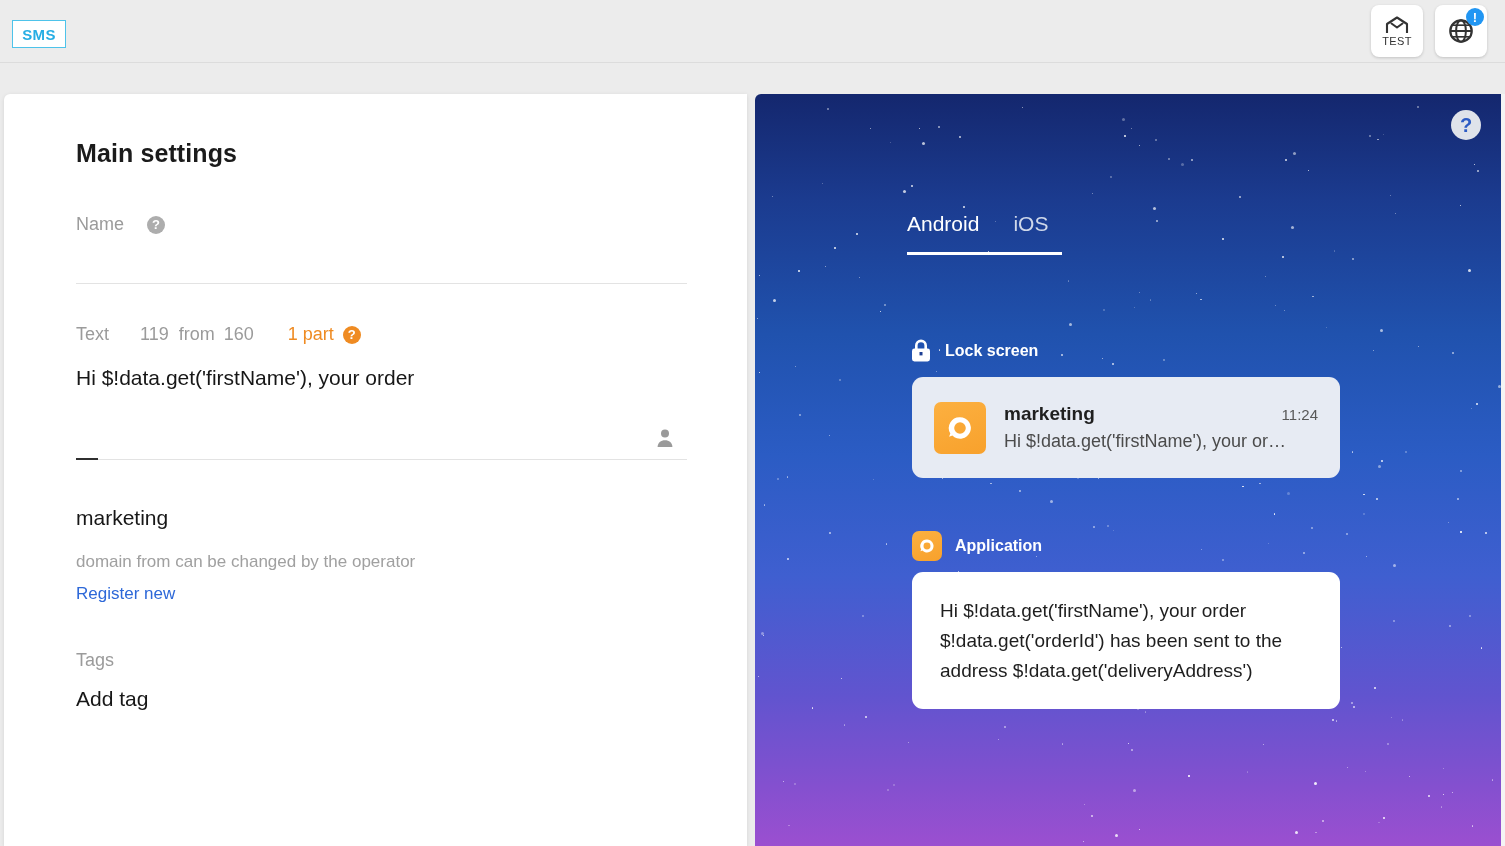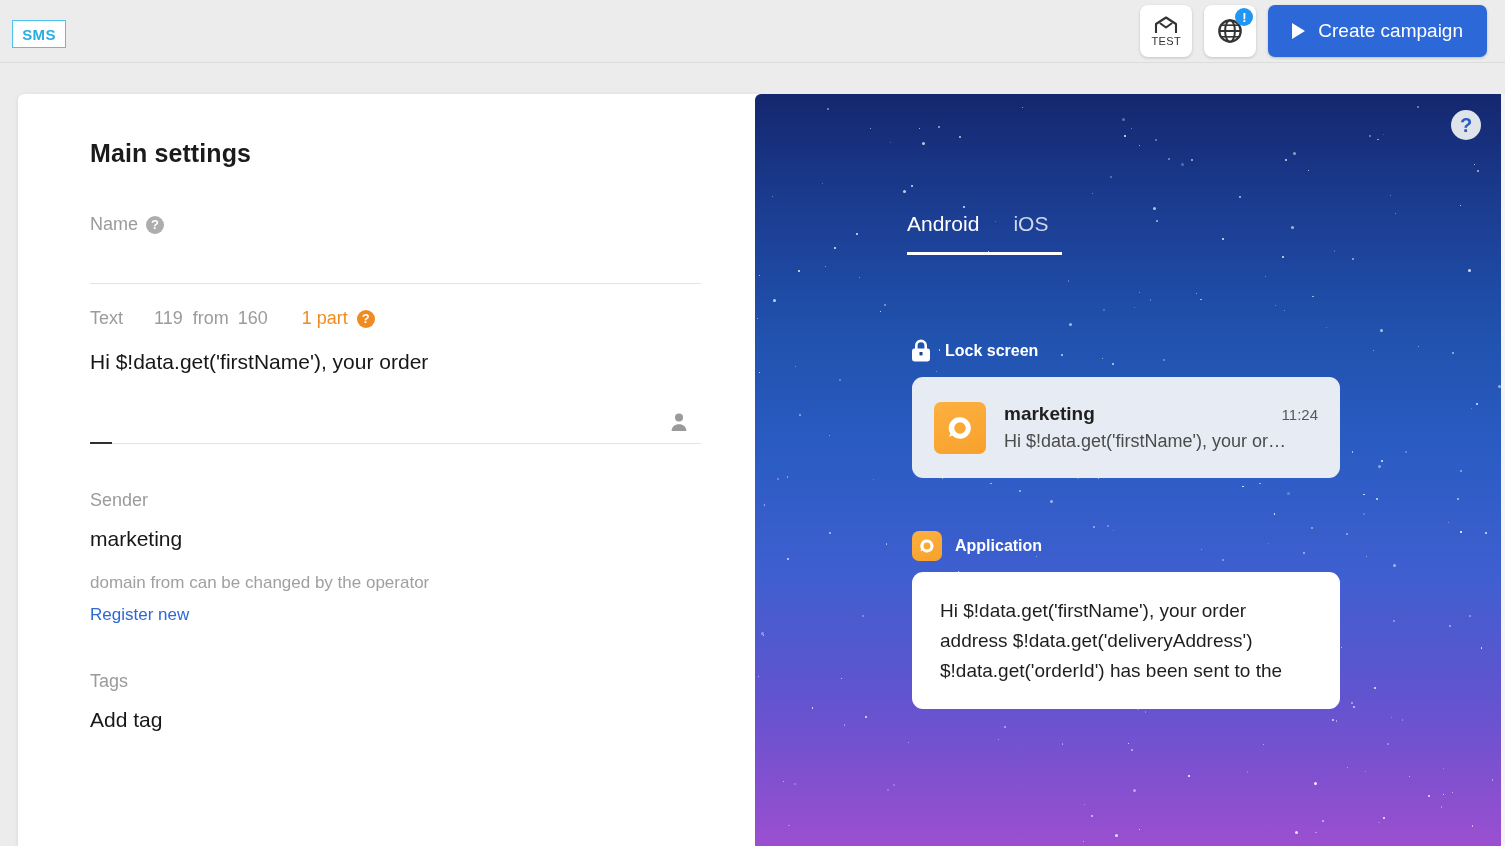--- a/index.html
+++ b/index.html
@@ -68,35 +68,35 @@
   }
   .play-tri {
     width: 0; height: 0;
     border-left: 13px solid #fff;
     border-top: 8px solid transparent;
     border-bottom: 8px solid transparent;
   }
 
   
   .form-card {
-    position: absolute; left: 18px; top: 94px;
+    position: absolute; left: 4px; top: 94px;
     width: 743px; height: 752px;
     background: #fff;
     border-radius: 6px 0 0 0;
     box-shadow: 0 1px 4px rgba(0,0,0,.10);
     padding: 45px 60px 0 72px;
   }
   .page-title {
     font-size: 25px; font-weight: bold; color: #1b1b1b;
     letter-spacing: .1px;
   }
   .field { position: relative; }
   .flabel {
     color: #9b9b9b; font-size: 18px;
-    display: flex; align-items: center; gap: 8px;
+    display: flex; align-items: center; gap: 23px;
   }
   .qmark {
     width: 18px; height: 18px; border-radius: 50%;
     background: #adadad; color: #fff;
     font-size: 13px; font-weight: bold;
     display: inline-flex; align-items: center; justify-content: center;
     line-height: 1; cursor: pointer;
   }
   .qmark.orange { background: #ef8b22; }
   .fvalue {
@@ -226,40 +226,36 @@
         <circle cx="12" cy="12" r="9.2" fill="none" stroke="#333" stroke-width="1.9"></circle>
         <ellipse cx="12" cy="12" rx="4.2" ry="9.2" fill="none" stroke="#333" stroke-width="1.7"></ellipse>
         <line x1="2.8" y1="12" x2="21.2" y2="12" stroke="#333" stroke-width="1.7"></line>
         <line x1="4.2" y1="7" x2="19.8" y2="7" stroke="#333" stroke-width="1.4"></line>
         <line x1="4.2" y1="17" x2="19.8" y2="17" stroke="#333" stroke-width="1.4"></line>
       </svg>
       <span class="badge-dot">!</span>
     </div>
 
 
-    <button class="btn-blue">
-      <span class="play-tri"></span>
-      <span>Create campaign</span>
-    </button>
   </div>
 </div>
 
 <div class="form-card">
 
   <div class="page-title">Main settings</div>
 
   <div class="field" style="margin-top:46px; height:70px;">
     <div class="flabel">
       <span>Name</span>
       <span class="qmark">?</span>
     </div>
     <div class="underline" style="bottom:0;"></div>
   </div>
 
-  <div class="field" style="margin-top:24px; height:136px;">
+  <div class="field" style="margin-top:40px; height:136px;">
     <div class="flabel" style="gap:0;">
       <span>Text</span>
       <span style="margin-left:31px;color:#9b9b9b;">119</span>
       <span style="margin-left:10px;color:#9b9b9b;">from</span>
       <span style="margin-left:9px;color:#9b9b9b;">160</span>
       <span style="margin-left:34px;color:#ef8b22;">1 part</span>
       <span class="qmark orange" style="margin-left:9px;">?</span>
     </div>
 
     <div class="fvalue" style="line-height:30px;margin-top:18px;">
@@ -269,23 +265,20 @@
     <div class="underline" style="bottom:0;"></div>
     <div class="focus-bar"></div>
 
     <svg class="person-icon" viewBox="0 0 20 20">
       <circle cx="10" cy="5.6" r="4" fill="#9a9a9a"></circle>
       <path d="M2.6 19c0-4.2 3.3-6.8 7.4-6.8s7.4 2.6 7.4 6.8z" fill="#9a9a9a"></path>
     </svg>
   </div>
 
   <div class="field" style="margin-top:46px;">
-    <div class="flabel">
-      <span>Sender</span>
-    </div>
     <div class="fvalue">marketing</div>
     <div class="hint">
       <div>domain from can be changed by the operator</div>
     </div>
     <div class="link">Register new</div>
   </div>
 
   <div class="field" style="margin-top:46px;">
     <div class="flabel">
       <span>Tags</span>
@@ -566,18 +559,18 @@
       <svg width="18" height="18" viewBox="0 0 30 30">
         <path d="M15 4.2a10.8 10.8 0 1 1-7.6 18.4l-3.3 1.1 1.2-3.2A10.8 10.8 0 0 1 15 4.2z
                  M15 9.2a5.8 5.8 0 1 0 0 11.6 5.8 5.8 0 0 0 0-11.6z" fill="#fff"></path>
       </svg>
     </div>
     <span>Application</span>
   </div>
 
   <div class="msg-card">
     <div>Hi $!data.get('firstName'), your order</div>
+    <div>$!data.get('orderId') has been sent to the</div>
     <div>address $!data.get('deliveryAddress')</div>
-    <div>$!data.get('orderId') has been sent to the</div>
   </div>
 </div>
 
 <div class="scroll-edge"></div>
 
 </body></html>

